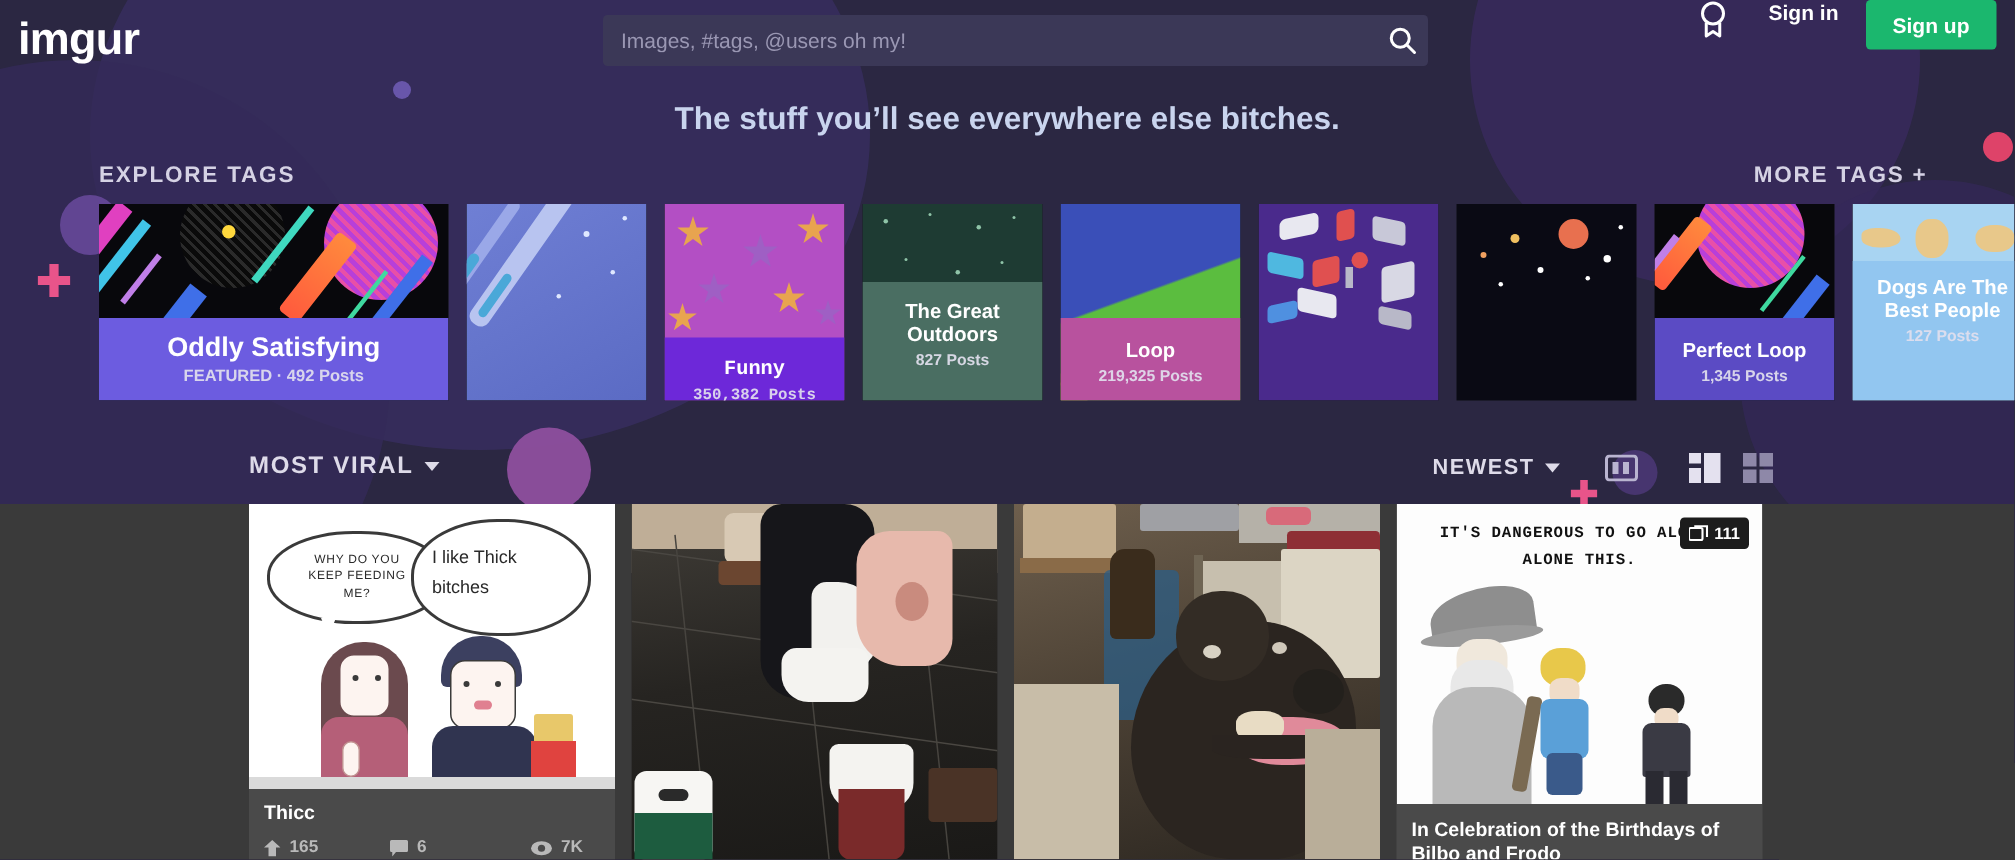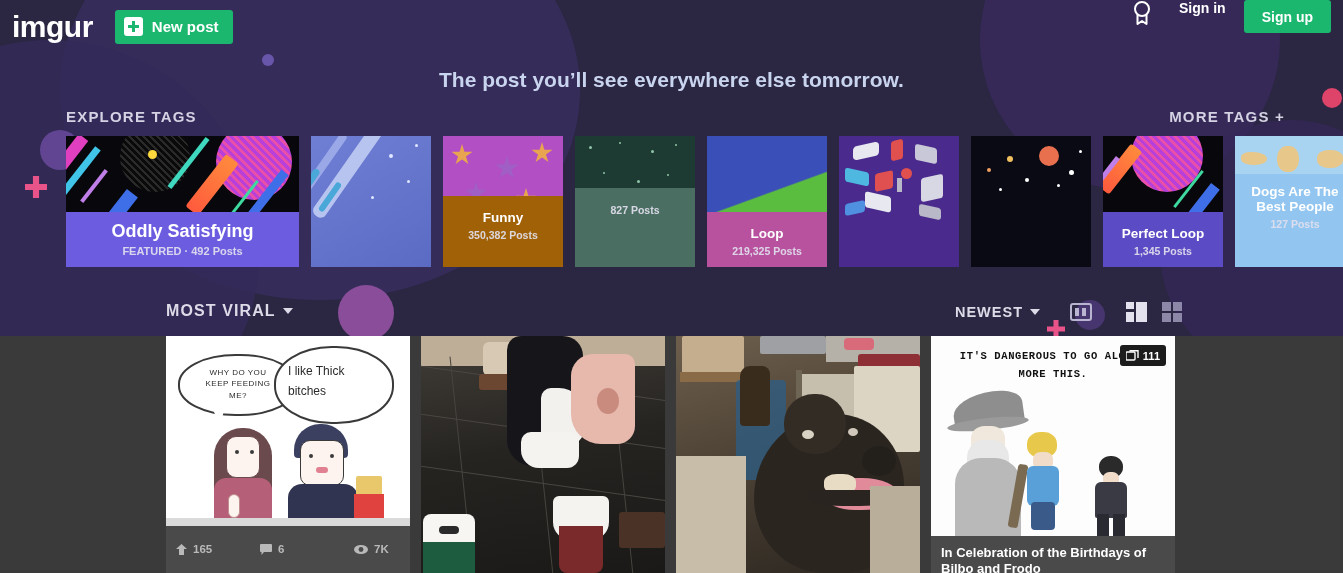--- a/index.html
+++ b/index.html
@@ -221,39 +221,44 @@
       <div class="blob b9"></div>
       <div class="blob b10"></div>
       <div class="xshape"></div>
       <div class="xshape2"></div>
     </div>
   </div>
 
   <div class="header">
     <div class="logo">imgur</div>
 
-    <div class="new-post">
-      <span class="np-icon"></span>
-      <span class="np-label">New post</span>
-    </div>
-
+
+    <div class="search-wrap">
+      <input class="search-input" type="text" placeholder="Images, #tags, @users oh my!" style="">
+      <span class="search-icon">
+        <svg width="20" height="20" viewBox="0 0 20 20">
+          <circle cx="8.5" cy="8.5" r="6" fill="none" stroke="#ffffff" stroke-width="2"></circle>
+          <line x1="13" y1="13" x2="18" y2="18" stroke="#ffffff" stroke-width="2" stroke-linecap="round"></line>
+        </svg>
+      </span>
+    </div>
 
     <div class="hdr-right">
       <span class="badge-icon">
         <svg width="22" height="26" viewBox="0 0 22 26">
           <circle cx="11" cy="9" r="7" fill="none" stroke="#ffffff" stroke-width="2"></circle>
           <path d="M6.5 15 L6.5 24 L11 21 L15.5 24 L15.5 15" fill="none" stroke="#ffffff" stroke-width="2" stroke-linejoin="round"></path>
         </svg>
       </span>
       <span class="signin">Sign in</span>
       <span class="signup">Sign up</span>
     </div>
   </div>
 
-  <div class="tagline">The post you’ll see everywhere else tomorrow.</div>
+  <div class="tagline">The stuff you’ll see everywhere else bitches.</div>
 
   <div class="explore-row">
     <span class="explore-label">EXPLORE TAGS</span>
     <span class="more-tags">MORE TAGS +</span>
   </div>
 
   <div class="tags">
 
     <div class="tag-card wide">
       <div class="tag-art art-oddly">
@@ -291,38 +296,39 @@
     <div class="tag-card">
       <div class="tag-art art-funny">
         <div class="dot" style="left:8px;top:8px;width:22px;height:22px;background:#e8a44f;clip-path:polygon(50% 0,61% 35%,98% 35%,68% 57%,79% 91%,50% 70%,21% 91%,32% 57%,2% 35%,39% 35%);"></div>
         <div class="dot" style="left:52px;top:20px;width:24px;height:24px;background:#9f5fc4;clip-path:polygon(50% 0,61% 35%,98% 35%,68% 57%,79% 91%,50% 70%,21% 91%,32% 57%,2% 35%,39% 35%);"></div>
         <div class="dot" style="left:88px;top:6px;width:22px;height:22px;background:#e8a44f;clip-path:polygon(50% 0,61% 35%,98% 35%,68% 57%,79% 91%,50% 70%,21% 91%,32% 57%,2% 35%,39% 35%);"></div>
         <div class="dot" style="left:22px;top:46px;width:22px;height:22px;background:#9f5fc4;clip-path:polygon(50% 0,61% 35%,98% 35%,68% 57%,79% 91%,50% 70%,21% 91%,32% 57%,2% 35%,39% 35%);"></div>
         <div class="dot" style="left:72px;top:52px;width:22px;height:22px;background:#e8a44f;clip-path:polygon(50% 0,61% 35%,98% 35%,68% 57%,79% 91%,50% 70%,21% 91%,32% 57%,2% 35%,39% 35%);"></div>
         <div class="dot" style="left:2px;top:66px;width:20px;height:20px;background:#e8a44f;clip-path:polygon(50% 0,61% 35%,98% 35%,68% 57%,79% 91%,50% 70%,21% 91%,32% 57%,2% 35%,39% 35%);"></div>
         <div class="dot" style="left:100px;top:64px;width:18px;height:18px;background:#9f5fc4;clip-path:polygon(50% 0,61% 35%,98% 35%,68% 57%,79% 91%,50% 70%,21% 91%,32% 57%,2% 35%,39% 35%);"></div>
       </div>
-      <div class="tag-meta" style="background:#a16207;height:71px;padding-top:14px;">
+      <div class="tag-meta" style="background:#6d28d9;height:42px;padding-top:14px;font-family:Liberation Mono, monospace;">
         <div class="tag-name">Funny</div>
         <div class="tag-count">350,382 Posts</div>
       </div>
     </div>
 
     <div class="tag-card">
       <div class="tag-art art-outdoors">
         <div class="dot" style="left:14px;top:10px;width:3px;height:3px;background:#8fc4a8;"></div>
         <div class="dot" style="left:44px;top:6px;width:2px;height:2px;background:#8fc4a8;"></div>
         <div class="dot" style="left:76px;top:14px;width:3px;height:3px;background:#8fc4a8;"></div>
         <div class="dot" style="left:100px;top:8px;width:2px;height:2px;background:#8fc4a8;"></div>
         <div class="dot" style="left:28px;top:36px;width:2px;height:2px;background:#8fc4a8;"></div>
         <div class="dot" style="left:62px;top:44px;width:3px;height:3px;background:#8fc4a8;"></div>
         <div class="dot" style="left:92px;top:38px;width:2px;height:2px;background:#8fc4a8;"></div>
         <div class="dot" style="left:8px;top:56px;width:2px;height:2px;background:#8fc4a8;"></div>
       </div>
       <div class="tag-meta tall" style="background:#4a6e62;height:79px;padding-top:12px;">
+        <div class="tag-name">The Great Outdoors</div>
         <div class="tag-count">827 Posts</div>
       </div>
     </div>
 
     <div class="tag-card">
       <div class="tag-art art-memes">
         <div class="stripe" style="left:0;bottom:0;width:18px;height:12px;background:#f0c93f;"></div>
         <div class="stripe" style="left:0;bottom:10px;width:10px;height:8px;background:#e8603f;"></div>
       </div>
       <div class="tag-meta" style="background:#b8529e;height:55px;padding-top:14px;">
@@ -455,20 +461,21 @@
             <div class="body-shape" style="left:150px;top:131px;width:12px;height:6px;background:#e08090;border-radius:4px;"></div>
             <div class="body-shape" style="left:122px;top:148px;width:70px;height:40px;background:#303450;border-radius:14px 14px 0 0;"></div>
 
             <div class="body-shape" style="left:190px;top:140px;width:26px;height:24px;background:#e8c86a;border-radius:2px;"></div>
             <div class="body-shape" style="left:188px;top:158px;width:30px;height:30px;background:#e0433f;border-radius:0 0 6px 6px;"></div>
 
             <div class="body-shape" style="left:0;bottom:0;width:244px;height:8px;background:#dadada;"></div>
           </div>
         </div>
         <div class="post-info">
+          <div class="post-title">Thicc</div>
           <div class="post-stats">
             <span class="stat s1">
               <svg width="11" height="11" viewBox="0 0 11 11">
                   <path d="M5.5 0 L11 5 L8 5 L8 11 L3 11 L3 5 L0 5 Z" fill="#b9b9b9"></path>
                 </svg>
               <span>165</span>
             </span>
             <span class="stat s2">
               <svg width="12" height="11" viewBox="0 0 12 11">
                   <path d="M0 1 A1 1 0 0 1 1 0 L11 0 A1 1 0 0 1 12 1 L12 7 A1 1 0 0 1 11 8 L4 8 L1.5 11 L1.5 8 L1 8 A1 1 0 0 1 0 7 Z" fill="#b9b9b9"></path>
@@ -540,21 +547,21 @@
             <div style="position:absolute;left:0px;top:120px;width:70px;height:117px;background:#c8bda8;"></div>
             <div style="position:absolute;left:194px;top:150px;width:50px;height:87px;background:#b9ae99;"></div>
           </div>
         </div>
       </div>
 
       <div class="post">
         <div class="post-img" style="height:200px;">
           <div class="gandalf">
             <div class="g-text" style="top:14px;">IT'S DANGEROUS TO GO ALONE,</div>
-            <div class="g-text" style="top:32px;">MORE THIS.</div>
+            <div class="g-text" style="top:32px;">ALONE THIS.</div>
 
             <div style="position:absolute;left:22px;top:56px;width:70px;height:34px;background:#8e8e8e;border-radius:60% 40% 0 0;transform:rotate(-8deg);"></div>
             <div style="position:absolute;left:16px;top:82px;width:82px;height:12px;background:#9a9a9a;border-radius:50%;transform:rotate(-6deg);"></div>
             <div style="position:absolute;left:40px;top:90px;width:34px;height:30px;background:#f0e8dc;border-radius:40%;"></div>
             <div style="position:absolute;left:36px;top:104px;width:42px;height:44px;background:#e8e8e8;border-radius:40% 40% 50% 50%;"></div>
             <div style="position:absolute;left:24px;top:122px;width:66px;height:78px;background:#b9b9b9;border-radius:26px 26px 0 0;"></div>
             <div style="position:absolute;left:82px;top:128px;width:10px;height:64px;background:#7a6a52;border-radius:3px;transform:rotate(10deg);"></div>
 
             <div style="position:absolute;left:96px;top:96px;width:30px;height:26px;background:#e8c84a;border-radius:45%;"></div>
             <div style="position:absolute;left:102px;top:116px;width:20px;height:18px;background:#f0dcc8;border-radius:38%;"></div>

